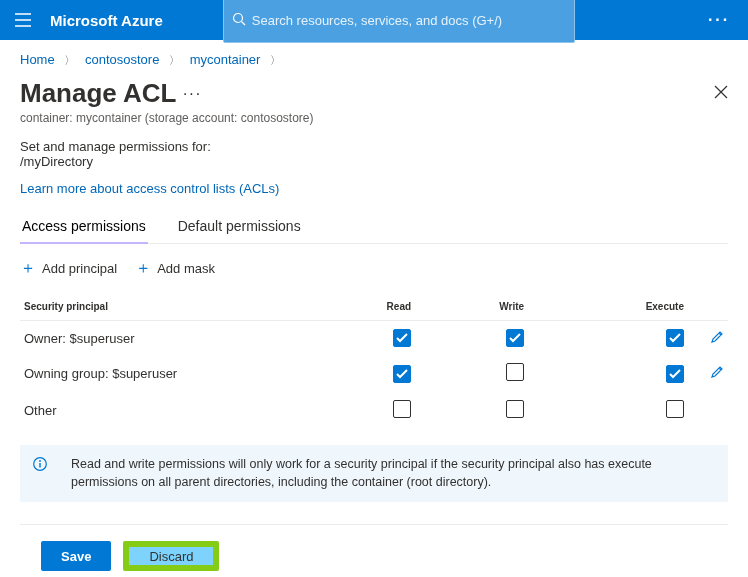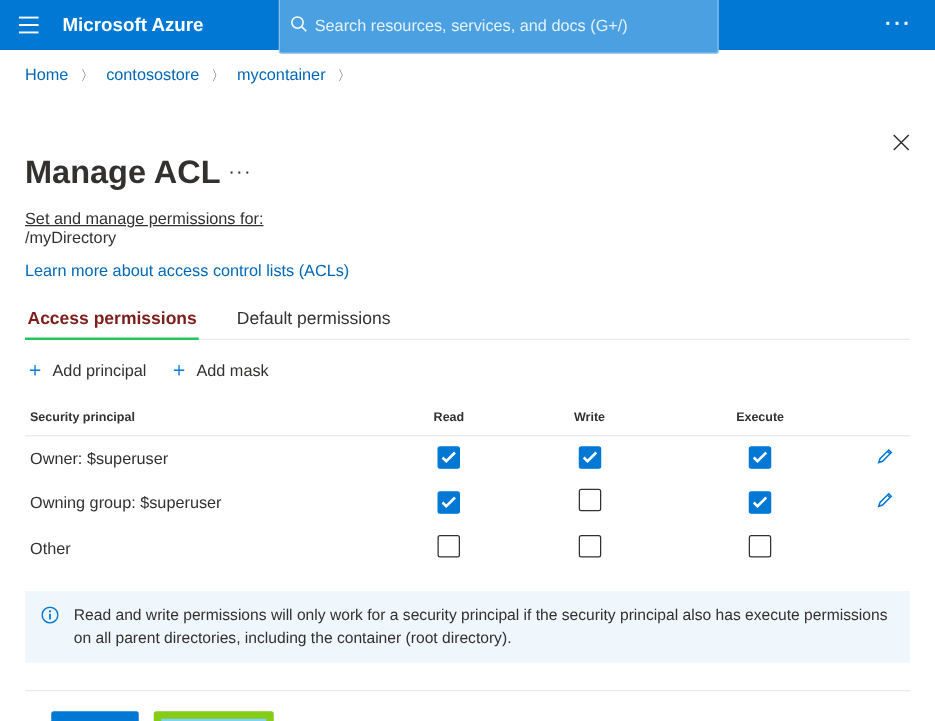--- a/index.html
+++ b/index.html
@@ -10,44 +10,44 @@
   .searchwrap { flex: 1; max-width: 352px; height: 45px; background: #4ba0e1; border: 1px solid #8cc4ec; border-radius: 2px; display:flex; align-items:center; padding: 0 8px; color:#fff; }
   .searchwrap input { flex:1; background:transparent; border:none; outline:none; color:#fff; font-size:13px; }
   .searchwrap input::placeholder { color:#e6f2fb; }
   .search-icon { margin-right:6px; }
   .more { margin-left:auto; font-weight:bold; letter-spacing:2px; font-size:16px; padding:0 8px; cursor:pointer; }
   .content { padding: 12px 20px 18px 20px; }
   .breadcrumbs { font-size:13px; margin-bottom: 10px; }
   .breadcrumbs a { color:#0067b8; text-decoration:none; }
   .bc-sep { color:#605e5c; margin: 0 6px; font-size:11px; }
   .pageheader { display:flex; align-items:center; justify-content:space-between; }
-  .pagetitle-row { display:flex; align-items:center; gap:6px;margin-top:44px; }
+  .pagetitle-row { display:flex; align-items:center; gap:6px; }
   h1 { font-size:26px; font-weight:600; }
   .kebab { font-size:16px; color:#323130; letter-spacing:1px; cursor:pointer; }
   .close-x { font-size:18px; color:#323130; cursor:pointer; }
   .subtitle { color:#605e5c; font-size:12px; margin-top:2px; }
-  .section-lbl { margin-top:14px; font-size:13px;text-decoration:underline; }
+  .section-lbl { margin-top:14px; font-size:13px; }
   .path { font-size:13px; }
   .learn { color:#0067b8; text-decoration:none; display:inline-block; margin-top:12px; font-size:13px; }
   .tabs { border-bottom:1px solid #edebe9; display:flex; gap:28px; margin-top:16px; }
   .tab { padding:6px 2px 8px 2px; font-size:14px; color:#323130; cursor:pointer; }
-  .tab.active { color:#7f1d1d; font-weight:700; border-bottom:2px solid #22c55e; margin-bottom:-1px; }
+  .tab.active { color:#000000; font-weight:400; border-bottom:2px solid #c4b5fd; margin-bottom:-1px; }
   .cmdbar { display:flex; gap:18px; margin-top:14px; }
   .cmd { display:flex; align-items:center; gap:6px; color:#323130; cursor:pointer; font-size:13px; }
   .cmd .plus { color:#0078d4; font-size:16px; font-weight:400; }
   table { width:100%; border-collapse:collapse; margin-top:14px; }
   th { text-align:left; font-weight:600; font-size:10px; padding:8px 4px; border-bottom:1px solid #edebe9; }
   td { padding:8px 4px; font-size:13px; vertical-align:middle; }
-  td.center, th.center { text-align:center; }
+  td.center, th.center { text-align:right; }
   .cbx { width:18px; height:18px; border:1px solid #323130; border-radius:2px; display:inline-flex; align-items:center; justify-content:center; cursor:pointer; background:#fff; }
   .cbx.checked { background:#0078d4; border-color:#0078d4; color:#fff; }
   .cbx.checked svg { display:block; }
   .cbx svg { display:none; }
   .edit { color:#0078d4; cursor:pointer; }
-  .info-box { background:#eff6fc; border:1px solid #eff6fc; padding:10px 12px; display:flex; gap:12px; margin-top:16px; font-size:12.5px; color:#323130; line-height:1.4; }
+  .info-box { background:#eff6fc; border:1px solid #eff6fc; padding:10px 12px; display:flex; gap:24px; margin-top:16px; font-size:12.5px; color:#323130; line-height:1.4; }
   .info-icon { color:#0078d4; flex-shrink:0; margin-top:1px; }
   .divider { border-top:1px solid #edebe9; margin-top:22px; }
   .footer { display:flex; gap:12px; margin-top:16px;margin-left:21px; }
   .btn { height:30px; padding:0 20px; font-size:13px; border-radius:2px; cursor:pointer; }
   .btn.primary { background:#0078d4; color:#fff; border:none; font-weight:600; }
   .btn.secondary { background:#7dd3fc; border:6px solid #84cc16; color:#323130; }
 </style>
 </head>
 <body>
 
@@ -84,20 +84,21 @@
     <div class="pagetitle-row">
       <h1>Manage ACL</h1>
       <span class="kebab">···</span>
     </div>
     <span class="close-x">
       <svg width="14" height="14" viewBox="0 0 14 14">
           <path d="M1 1l12 12M13 1L1 13" stroke="#323130" stroke-width="1.2"></path>
         </svg>
     </span>
   </div>
+  <div class="subtitle">container: mycontainer (storage account: contosostore)</div>
 
   <div class="section-lbl">Set and manage permissions for:</div>
   <div class="path">/myDirectory</div>
 
   <a href="#" class="learn">Learn more about access control lists (ACLs)</a>
 
   <div class="tabs">
     <div class="tab active">Access permissions</div>
     <div class="tab">Default permissions</div>
   </div>

